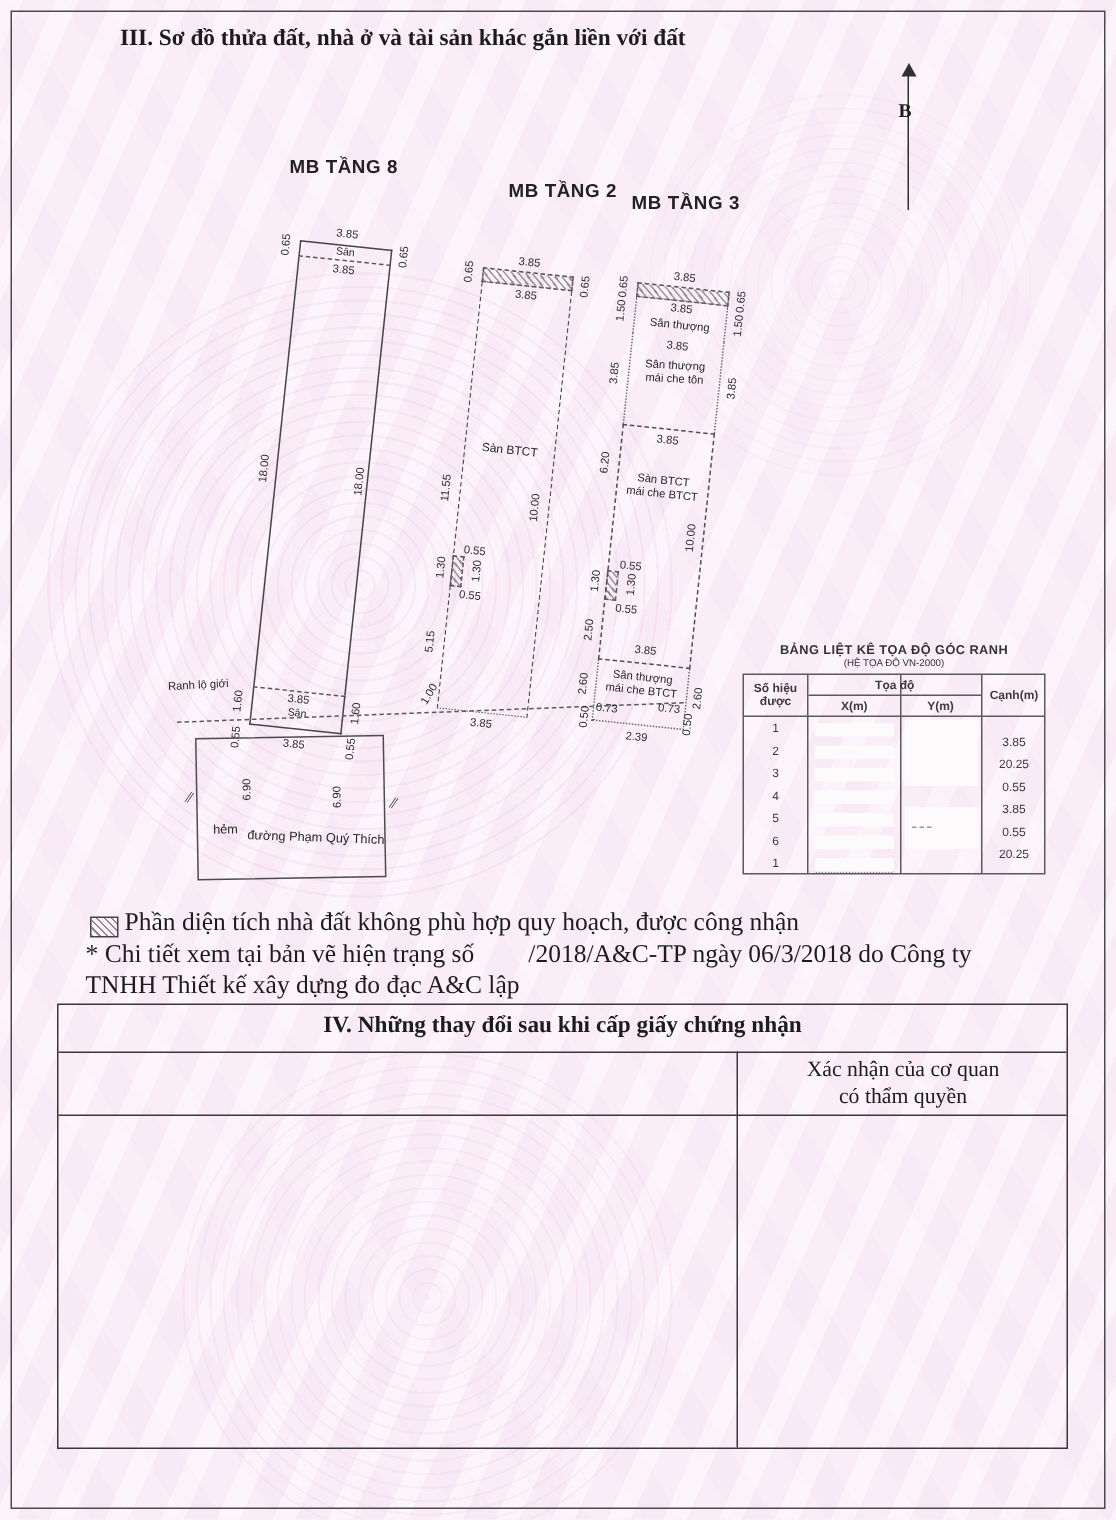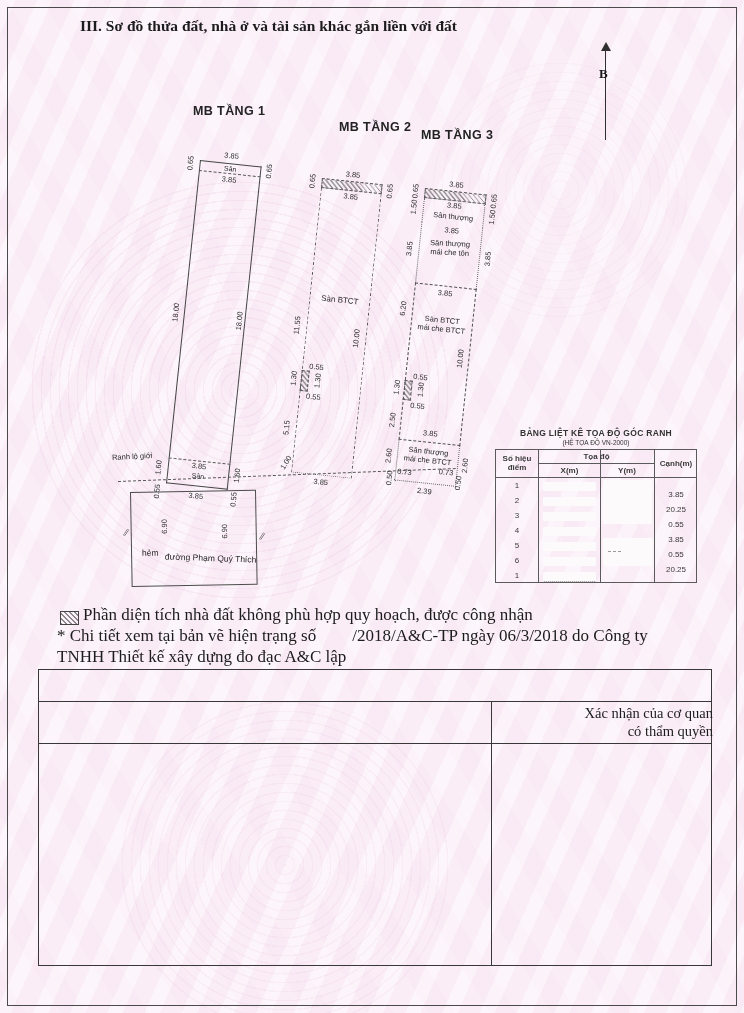--- a/index.html
+++ b/index.html
@@ -56,38 +56,38 @@
   .note{font-size:17px;white-space:nowrap;z-index:2;}
   .gap{display:inline-block;width:36px;}
 
   
   .s4{left:38px;top:669px;width:674px;height:297px;border:1.6px solid #383838;box-sizing:border-box;z-index:2;}
   .s4 .title{position:absolute;left:0;right:0;top:5px;text-align:center;font-size:15.5px;font-weight:bold;}
   .s4 .h1{position:absolute;left:0;top:31px;width:100%;border-top:1.2px solid #383838;}
   .s4 .h2{position:absolute;left:0;top:73px;width:100%;border-top:1.2px solid #383838;}
   .s4 .vd{position:absolute;left:452px;top:31px;bottom:0;border-left:1.2px solid #383838;}
   .s4 .c1{position:absolute;left:0;width:452px;top:42px;text-align:center;font-size:14.5px;}
-  .s4 .c2{position:absolute;left:452px;width:222px;top:34px;text-align:right;font-size:14.5px;line-height:18px;}
+  .s4 .c2{position:absolute;left:452px;width:222px;top:34px;text-align:center;font-size:14.5px;line-height:18px;}
 </style>
 </head>
 <body>
 
 <div class="texture"></div>
 <div class="wm wm1"></div>
 <div class="wm wm2"></div>
 <div class="wm wm3"></div>
 <div class="frame"></div>
 
 <div class="abs z serif-b sec3-title">III. Sơ đồ thửa đất, nhà ở và tài sản khác gắn liền với đất</div>
 
 <div class="abs z north-line"></div>
 <div class="abs z north-head"></div>
 <div class="abs z north-b">B</div>
 
-<div class="abs z plan-title" style="left:193px;top:104px;">MB TẦNG 1</div>
+<div class="abs z plan-title" style="left:193px;top:104px;">MB TẦNG 8</div>
 <div class="abs z plan-title" style="left:315px;top:120px;padding-left:24px;">MB TẦNG 2</div>
 <div class="abs z plan-title" style="left:421px;top:128px;">MB TẦNG 3</div>
 
 <div class="pwrap" style="left:200px;top:160px;width:62px;height:325px;transform:rotate(6deg);">
   <div class="dim cx" style="top:-11px;">3.85</div>
   <div class="box" style="left:0;top:0;width:62px;height:11px;border:1.5px solid #454545;border-bottom:1px dashed #5a5a5a;"></div>
   <div class="lbl cx" style="top:1px;text-align:center;font-size:7px;">Sân</div>
   <div class="dim dimv" style="left:-16px;top:0px;">0.65</div>
   <div class="dim dimv" style="right:-16px;top:0px;">0.65</div>
   <div class="dim cx" style="top:13px;">3.85</div>
@@ -176,21 +176,21 @@
 
 <div class="abs ctab">
   <div class="t1">BẢNG LIỆT KÊ TỌA ĐỘ GÓC RANH</div>
   <div class="t2">(HỆ TỌA ĐỘ VN-2000)</div>
   <div class="cbox">
     <div class="cl" style="left:42px;top:0;width:1px;height:100%;"></div>
     <div class="cl" style="left:104px;top:0;width:1px;height:100%;"></div>
     <div class="cl" style="left:158px;top:0;width:1px;height:100%;"></div>
     <div class="cl" style="left:43px;top:13px;width:115px;height:1px;"></div>
     <div class="cl" style="left:0;top:27px;width:100%;height:1px;"></div>
-    <div class="cell" style="left:0;top:4px;width:42px;font-weight:bold;line-height:9px;"><span>Số hiệu</span><br><span>điểm</span></div>
+    <div class="cell" style="left:0;top:4px;width:42px;font-weight:bold;line-height:9px;"><span>Số hiệu</span><br><span>được</span></div>
     <div class="cell" style="left:43px;top:2px;width:115px;font-weight:bold;">Tọa độ</div>
     <div class="cell" style="left:43px;top:16px;width:61px;font-weight:bold;">X(m)</div>
     <div class="cell" style="left:104px;top:16px;width:54px;font-weight:bold;">Y(m)</div>
     <div class="cell" style="left:158px;top:9px;width:44px;font-weight:bold;">Cạnh(m)</div>
 
     <div class="cell" style="left:0;top:31px;width:42px;">1</div>
     <div class="cell" style="left:0;top:46px;width:42px;">2</div>
     <div class="cell" style="left:0;top:61px;width:42px;">3</div>
     <div class="cell" style="left:0;top:76px;width:42px;">4</div>
     <div class="cell" style="left:0;top:91px;width:42px;">5</div>
@@ -216,17 +216,18 @@
     <div class="cell" style="left:158px;top:115px;width:44px;">20.25</div>
   </div>
 </div>
 
 <div class="abs z legend-sq hatch"></div>
 <div class="abs z note" style="left:83px;top:605px;">Phần diện tích nhà đất không phù hợp quy hoạch, được công nhận</div>
 <div class="abs z note" style="left:57px;top:626px;"><span>* Chi tiết xem tại bản vẽ hiện trạng số</span><span class="gap"></span><span>/2018/A&amp;C-TP ngày 06/3/2018 do Công ty</span></div>
 <div class="abs z note" style="left:57px;top:647px;">TNHH Thiết kế xây dựng đo đạc A&amp;C lập</div>
 
 <div class="abs s4">
+  <div class="title serif-b">IV. Những thay đổi sau khi cấp giấy chứng nhận</div>
   <div class="h1"></div>
   <div class="vd"></div>
   <div class="h2"></div>
   <div class="c2"><span>Xác nhận của cơ quan</span><br><span>có thẩm quyền</span></div>
 </div>
 
 </body></html>

